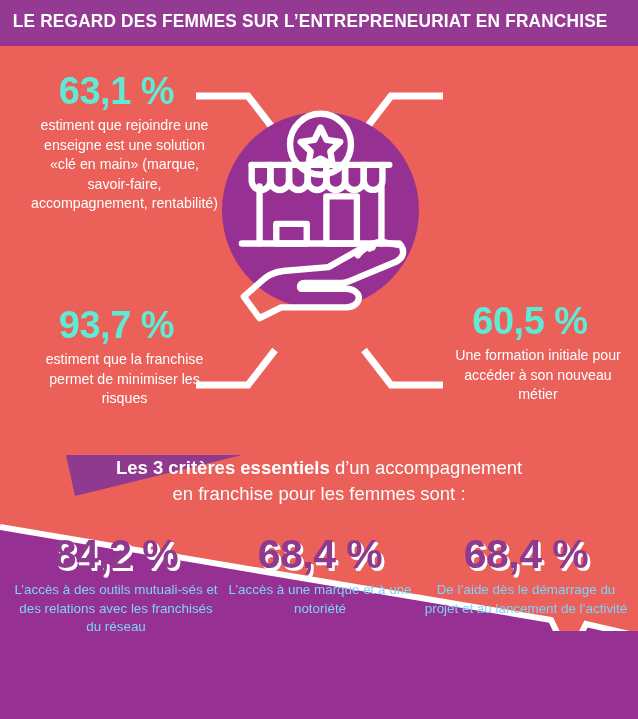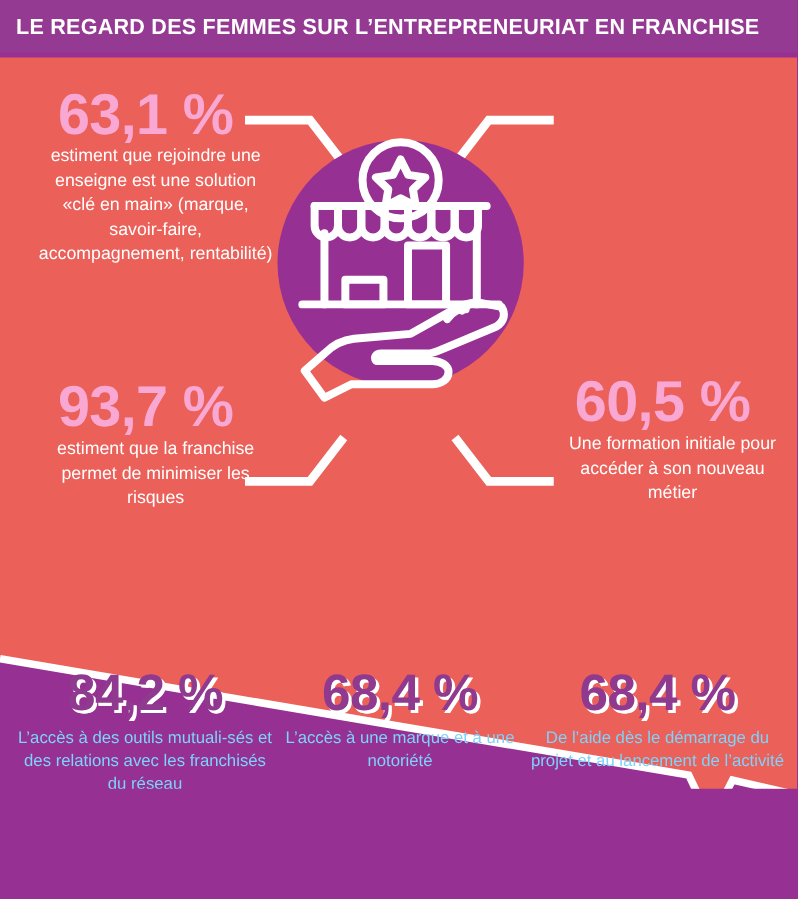--- a/index.html
+++ b/index.html
@@ -44,23 +44,23 @@
     background:#963093;
   }
   .center-icon { position:absolute; left:222px; top:100px; width:197px; height:230px; }
 
   
   .connectors { position:absolute; left:0; top:0; width:638px; height:719px; pointer-events:none; }
 
   
   .stat { position:absolute; }
   .stat .big {
-    color:#f9a8d4;
+    color:#5eead4;
     font-weight:bold;
-    font-size:46px;
+    font-size:38px;
     line-height:50px;
     letter-spacing:-0.5px;
     white-space:nowrap;
   }
   .stat .desc {
     color:#ffffff;
     font-size:14.2px;
     line-height:19.5px;
     font-weight:400;
     margin-left:16px;
@@ -183,20 +183,29 @@
   <div class="stat stat-ml">
     <div class="big">93,7 %</div>
     <div class="desc">estiment que la franchise permet de minimiser les risques</div>
   </div>
 
   <div class="stat stat-mr">
     <div class="big">60,5 %</div>
     <div class="desc">Une formation initiale pour accéder à son nouveau métier</div>
   </div>
 
+  <div class="banner-wrap">
+    <svg class="banner-wedge" viewBox="0 0 638 62">
+      <path d="M66,3 L242,3 L75,44 Z" fill="#8f3a8f"></path>
+    </svg>
+    <div class="banner-text">
+      <span><b>Les 3 critères essentiels</b><span> d’un accompagnement</span></span><br>
+      <span>en franchise pour les femmes sont :</span>
+    </div>
+  </div>
 
   <div class="stat3 stat3-a">
     <div class="big3">84,2 %</div>
     <div class="desc3">L’accès à des outils mutuali-sés et des relations avec les franchisés du réseau</div>
   </div>
 
   <div class="stat3 stat3-b">
     <div class="big3">68,4 %</div>
     <div class="desc3">L’accès à une marque et à une notoriété</div>
   </div>

